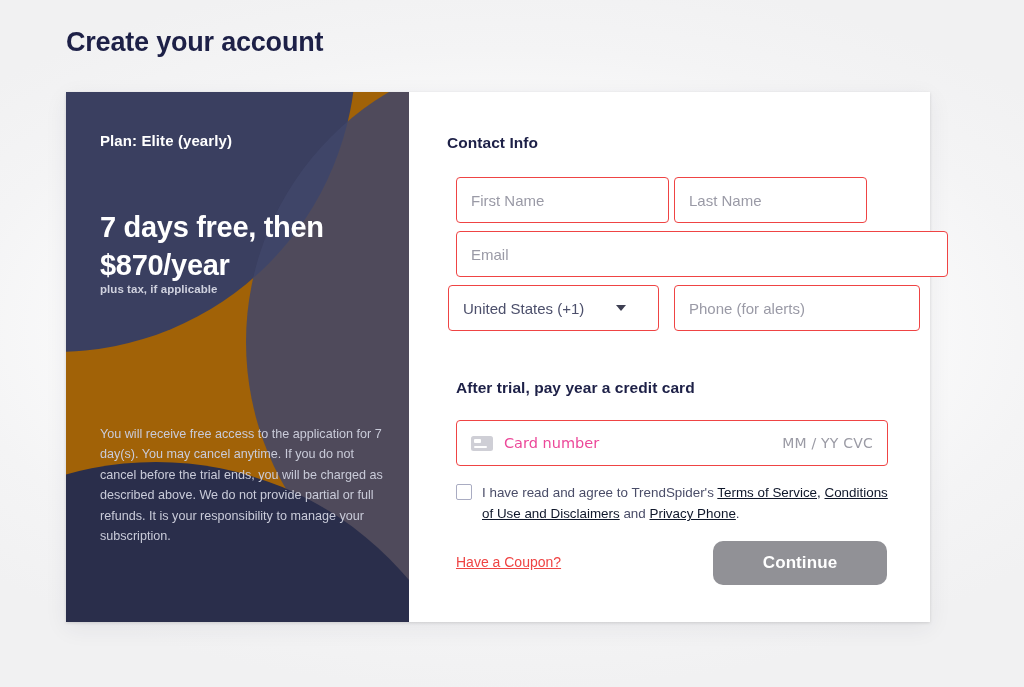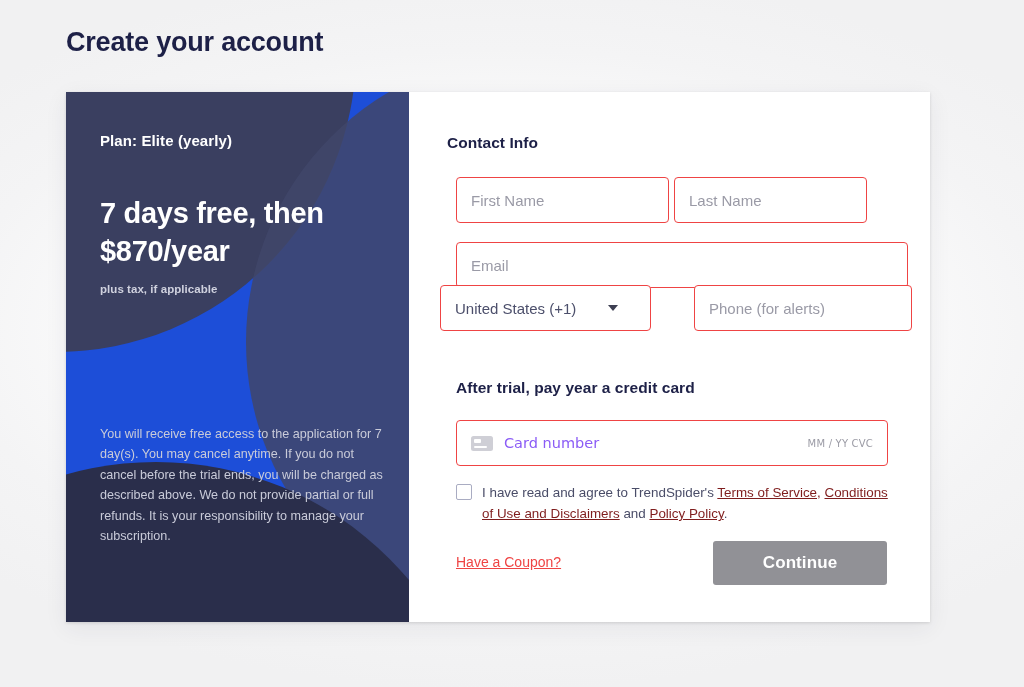--- a/index.html
+++ b/index.html
@@ -47,21 +47,21 @@
     display: flex;
     box-shadow: 0 1px 3px rgba(0,0,0,0.13), 0 6px 22px rgba(40,40,70,0.07);
   }
 
   
   .promo {
     position: relative;
     width: 343px;
     height: 530px;
     flex: 0 0 343px;
-    background: #1d4ed8;
+    background: #a16207;
     overflow: hidden;
     color: #ffffff;
   }
   .promo-deco {
     position: absolute;
     inset: 0;
     pointer-events: none;
   }
   .promo-deco svg { display: block; width: 100%; height: 100%; }
 
@@ -76,21 +76,21 @@
     position: absolute;
     top: 40px;
     left: 34px;
     font-size: 15px;
     font-weight: 700;
     letter-spacing: 0.1px;
     color: #ffffff;
   }
   .price-head {
     position: absolute;
-    top: 102px;
+    top: 116px;
     left: 34px;
     right: 20px;
     font-size: 29px;
     line-height: 1.32;
     font-weight: 700;
     color: #ffffff;
     letter-spacing: -0.3px;
   }
   .price-sub {
     position: absolute;
@@ -141,28 +141,28 @@
     align-items: center;
     padding: 0 14px;
     font-size: 15px;
     color: #8b8b97;
     font-family: "Liberation Sans", sans-serif;
   }
   .field .ph { color: #9a9aa6; font-size: 15px; }
 
   .f-first { left: 47px;  top: 85px;  width: 213px; }
   .f-last  { left: 265px; top: 85px;  width: 193px; }
-  .f-email { left: 47px;  top: 150px; width: 452px; }
+  .f-email { left: 47px;  top: 139px; width: 492px; }
   .f-country {
-    left: 31px; top: 193px; width: 211px;
+    left: 39px; top: 193px; width: 211px;
     justify-content: space-between;
     cursor: pointer;
   }
   .f-country .ctext { color: #4c4f6b; font-size: 15px; font-weight: 400; }
-  .f-phone { left: 265px; top: 193px; width: 218px; margin-left: 20px; }
+  .f-phone { left: 265px; top: 193px; width: 246px; }
 
   .caret {
     width: 0; height: 0;
     border-left: 5.5px solid transparent;
     border-right: 5.5px solid transparent;
     border-top: 6.5px solid #3d3f52;
     margin-right: 18px;
   }
 
   .f-card {
@@ -187,22 +187,22 @@
     border-radius: 1px;
   }
   .cc-icon::after {
     content: "";
     position: absolute;
     left: 2.5px; bottom: 2.5px;
     width: 13px; height: 2px;
     background: #ffffff;
     border-radius: 1px;
   }
-  .cc-ph { color: #8b5cf6; font-size: 14.5px; font-family: "DejaVu Sans", sans-serif; }
-  .cc-right { color: #9b9ba5; font-size: 10px; font-family: "DejaVu Sans", sans-serif; letter-spacing: 0.2px; }
+  .cc-ph { color: #ec4899; font-size: 14.5px; font-family: "DejaVu Sans", sans-serif; }
+  .cc-right { color: #9b9ba5; font-size: 14px; font-family: "DejaVu Sans", sans-serif; letter-spacing: 0.2px; }
 
   
   .terms-row {
     position: absolute;
     left: 47px; top: 390px;
     width: 440px;
     display: flex;
     align-items: flex-start;
     gap: 10px;
   }
@@ -215,41 +215,41 @@
     background: #ffffff;
     margin-top: 2px;
     cursor: pointer;
   }
   .terms-text {
     font-size: 13.4px;
     line-height: 1.58;
     color: #4a4d68;
   }
   .terms-text a {
-    color: #7f1d1d;
+    color: #0f172a;
     text-decoration: underline;
     margin-top: 18px;
   }
 
   
   .coupon-link {
     position: absolute;
     left: 47px; top: 462px;
     font-size: 14px;
     color: #ef4444;
     text-decoration: underline;
     cursor: pointer;
   }
   .continue-btn {
     position: absolute;
     left: 304px; top: 449px;
     width: 174px; height: 44px;
     background: #919196;
     border: none;
-    border-radius: 3px;
+    border-radius: 10px;
     color: #ffffff;
     font-size: 17px;
     font-weight: 700;
     font-family: "Liberation Sans", sans-serif;
     cursor: pointer;
     letter-spacing: 0.1px;
   }
 </style>
 </head>
 <body>
@@ -317,21 +317,21 @@
           <span class="cc-icon"></span>
           <span class="cc-ph">Card number</span>
         </span>
         <span class="cc-right">MM / YY  CVC</span>
       </div>
 
       <div class="terms-row">
         <span class="checkbox"></span>
         <span class="terms-text">
           <span>I have read and agree to TrendSpider's </span><a href="#">Terms of Service,</a>
-          <a href="#">Conditions of Use and Disclaimers</a><span> and </span><a href="#">Policy Policy</a><span>.</span>
+          <a href="#">Conditions of Use and Disclaimers</a><span> and </span><a href="#">Privacy Phone</a><span>.</span>
         </span>
       </div>
 
       <a class="coupon-link" href="#">Have a Coupon?</a>
 
       <button class="continue-btn">Continue</button>
 
     </div>
   </div>
 </div>

